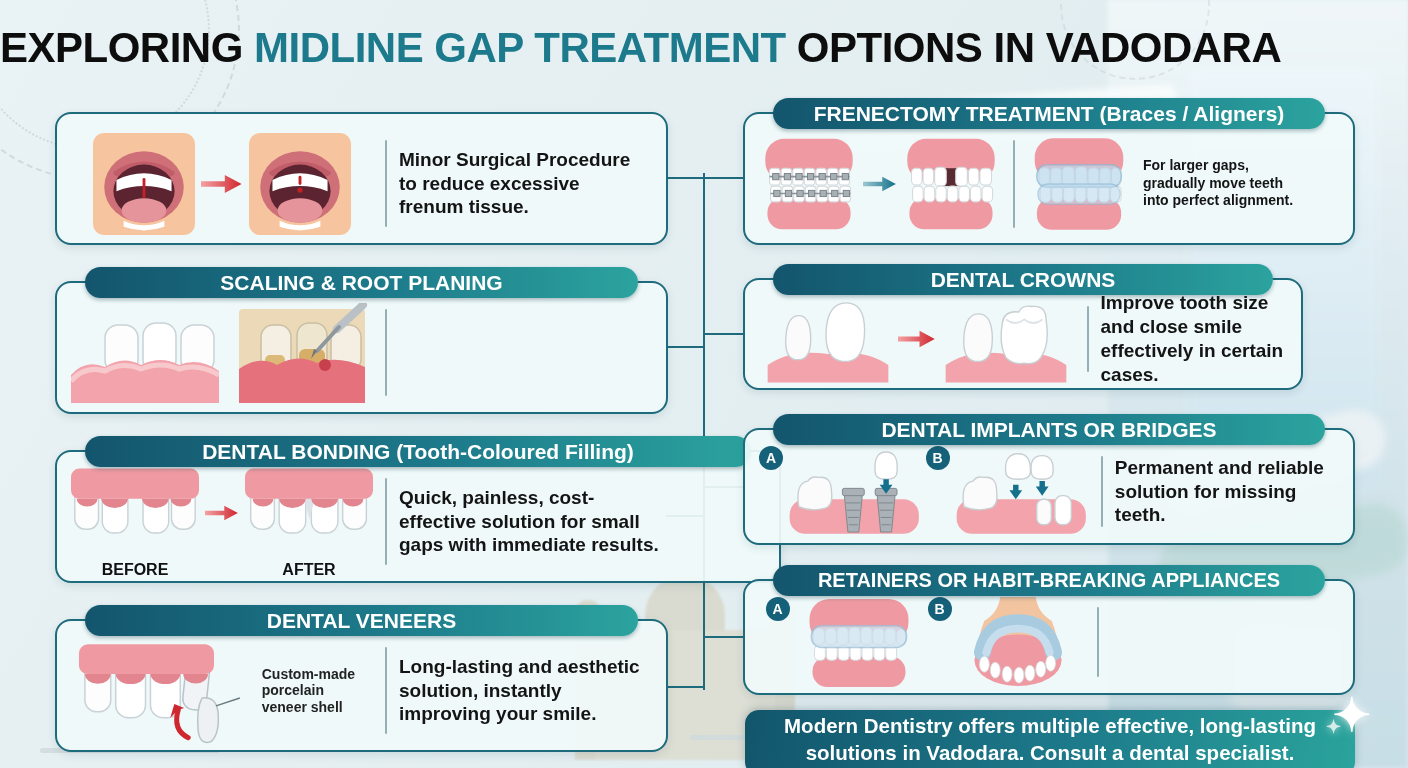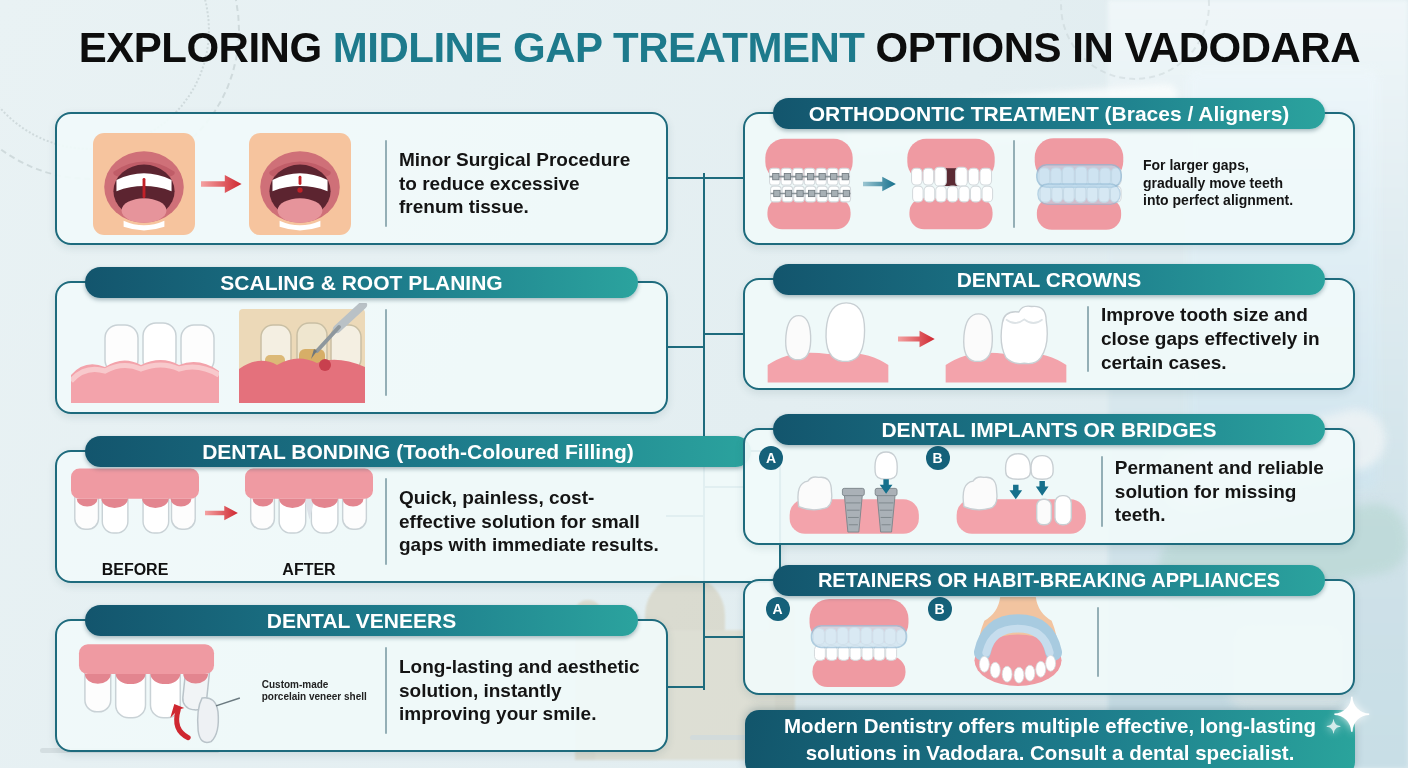--- a/index.html
+++ b/index.html
@@ -28,21 +28,21 @@
   .m3 { left:1060px; top:-70px; width:150px; height:150px; opacity:.35; }
   .palace { position:absolute; left:575px; top:575px; width:220px; height:185px; opacity:.4; filter:blur(1px); }
   .palace .dome { position:absolute; left:70px; top:0; width:80px; height:60px;
     background:#cdbf9f; border-radius:40px 40px 0 0; }
   .palace .bodyb { position:absolute; left:20px; top:55px; width:180px; height:130px; background:#d6c9ab; }
   .palace .t1,.palace .t2 { position:absolute; top:25px; width:26px; height:160px; background:#cdbf9f; border-radius:12px 12px 0 0; }
   .palace .t1 { left:0; } .palace .t2 { right:0; }
   .floorline { position:absolute; height:5px; background:#cfd9dc; border-radius:3px; opacity:.8; }
 
   
-  .title { position:absolute; left:0; top:24px; width:1360px; text-align:right;
+  .title { position:absolute; left:0; top:24px; width:1360px; text-align:left;
     font-size:42px; font-weight:800; letter-spacing:-0.5px; color:#0d0d0d; white-space:nowrap; }
   .title .hl { color:#1d7a8c; }
 
   
   .conn { position:absolute; background:#1e6b7d; }
 
   
   .card { position:absolute; background:rgba(240,250,250,.93); border:2px solid #1e6b7d;
     border-radius:16px; box-shadow:0 3px 8px rgba(30,70,85,.12); }
   .pill { position:absolute; top:-16px; left:28px; right:28px; height:31px; border-radius:17px;
@@ -50,21 +50,21 @@
     color:#fff; font-weight:700; font-size:21px; display:flex; align-items:center; justify-content:center;
     box-shadow:0 2px 4px rgba(20,60,75,.35); white-space:nowrap; }
   .card-body { display:flex; align-items:center; height:100%; padding:18px 14px 8px 14px; }
   .vdiv { width:2px; align-self:stretch; background:#94afb6; margin:8px 12px; border-radius:1px; }
   .desc { font-size:19px; font-weight:600; color:#141414; line-height:1.26; margin:0; }
   .illus { display:flex; align-items:center; justify-content:center; gap:6px; }
   .tileLabel { font-size:16px; font-weight:800; color:#111; text-align:center; margin-top:11px; }
   .badge { width:24px; height:24px; border-radius:50%; background:#15617a; color:#fff;
     font-size:14px; font-weight:800; display:flex; align-items:center; justify-content:center;
     align-self:flex-start; margin-top:2px; flex:0 0 auto; }
-  .annot { font-size:10px; font-weight:600; color:#222; line-height:1.15; width:112px; }
+  .annot { font-size:14px; font-weight:600; color:#222; line-height:1.15; width:112px; }
 
   
   .banner { position:absolute; left:745px; top:710px; width:610px; height:66px; border-radius:14px;
     background:linear-gradient(100deg,#12556b 0%,#1d7b8b 55%,#2aa49c 100%);
     color:#fff; display:flex; align-items:center; justify-content:center; text-align:center;
     font-size:20.5px; font-weight:700; line-height:1.3; padding:4px 30px 10px 30px;
     box-shadow:0 -2px 8px rgba(20,60,75,.25); }
   .sparkle { position:absolute; color:#fff; text-shadow:0 0 8px rgba(255,255,255,.9); }
 </style>
 </head>
@@ -237,21 +237,21 @@
         </svg>
         <div class="annot">Custom-made porcelain veneer shell</div>
       </div>
       <div class="vdiv"></div>
       <p class="desc" style="width:252px">Long-lasting and aesthetic solution, instantly improving your smile.</p>
     </div>
   </section>
 
   <section class="card" style="left:743px;top:112px;width:612px;height:133px">
     <div class="pill">
-        <span>ORTHODONTIC TREATMENT (Braces / Aligners)</span>
+        <span>FRENECTOMY TREATMENT (Braces / Aligners)</span>
       </div>
     <div class="card-body" style="padding-right:10px">
       <div class="illus" style="flex:0 0 auto;gap:4px">
         <svg width="100" height="96" viewBox="0 0 95 90">
           <rect x="6" y="2" width="83" height="40" rx="18" fill="#ef9aa2"></rect>
           <rect x="8" y="58" width="79" height="30" rx="14" fill="#ef9aa2"></rect>
           <g fill="#ffffff" stroke="#d4dadd" stroke-width="1">
             <rect x="10" y="30" width="10" height="16" rx="3"></rect>
               <rect x="21" y="30" width="10" height="16" rx="3"></rect>
               <rect x="32" y="30" width="10" height="16" rx="3"></rect>
@@ -336,21 +336,21 @@
               <rect x="77" y="47" width="10" height="15" rx="4"></rect>
           </g>
           <rect x="8" y="27" width="79" height="21" rx="9" fill="#bcd9ec" opacity="0.72" stroke="#8fb8d4" stroke-width="1.5"></rect>
           <rect x="9" y="45" width="77" height="19" rx="9" fill="#bcd9ec" opacity="0.6" stroke="#8fb8d4" stroke-width="1.2"></rect>
         </svg>
       </div>
       <p class="desc" style="width:162px;font-size:14px;margin-left:12px">For larger gaps, gradually move teeth into perfect alignment.</p>
     </div>
   </section>
 
-  <section class="card" style="left:743px;top:278px;width:612px;height:112px">
+  <section class="card" style="left:743px;top:278px;width:560px;height:112px">
     <div class="pill">
         <span>DENTAL CROWNS</span>
       </div>
     <div class="card-body">
       <div class="illus" style="width:316px;flex:0 0 auto">
         <svg width="128" height="92" viewBox="0 0 140 95">
           <path d="M4,95 V76 Q30,58 70,64 Q110,58 136,76 V95 Z" fill="#f3a3ab"></path>
           <path d="M34,70 q-12,-2 -10,-26 q2,-22 14,-22 q12,0 13,22 q1,24 -11,26 z" fill="#fbfbfb" stroke="#c8cfd3" stroke-width="1.5"></path>
           <path d="M86,72 q-20,-2 -18,-34 q2,-30 22,-30 q20,0 20,30 q0,32 -18,34 z" fill="#ffffff" stroke="#c8cfd3" stroke-width="1.5"></path>
         </svg>
@@ -364,21 +364,21 @@
           <polygon points="0,11 34,11 34,2 58,15 34,28 34,19 0,19" fill="url(#ra3)"></polygon>
         </svg>
         <svg width="128" height="92" viewBox="0 0 140 95">
           <path d="M4,95 V76 Q30,58 70,64 Q110,58 136,76 V95 Z" fill="#f3a3ab"></path>
           <path d="M36,72 q-14,-2 -12,-28 q2,-24 16,-24 q14,0 15,24 q1,26 -13,28 z" fill="#fbfbfb" stroke="#c8cfd3" stroke-width="1.5"></path>
           <path d="M66,30 q2,-14 18,-12 q4,-8 14,-6 q16,-2 16,16 q4,26 -6,40 q-6,8 -18,6 q-12,2 -20,-6 q-8,-14 -4,-38 z" fill="#ffffff" stroke="#c8cfd3" stroke-width="1.5"></path>
           <path d="M70,26 q10,8 20,0 q10,8 20,0" fill="none" stroke="#dde3e6" stroke-width="2"></path>
         </svg>
       </div>
       <div class="vdiv"></div>
-      <p class="desc" style="width:248px">Improve tooth size and close gaps effectively in certain cases.</p>
+      <p class="desc" style="width:248px">Improve tooth size and close smile effectively in certain cases.</p>
     </div>
   </section>
 
   <section class="card" style="left:743px;top:428px;width:612px;height:117px">
     <div class="pill">
         <span>DENTAL IMPLANTS OR BRIDGES</span>
       </div>
     <div class="card-body">
       <div class="illus" style="width:330px;flex:0 0 auto;gap:3px">
         <div class="badge">A</div>

